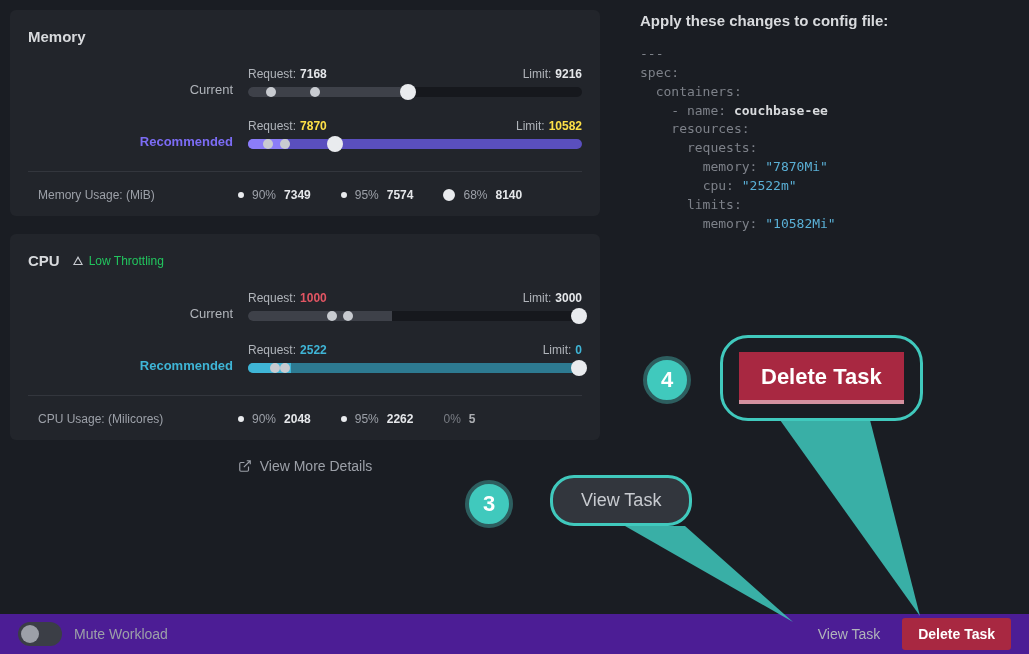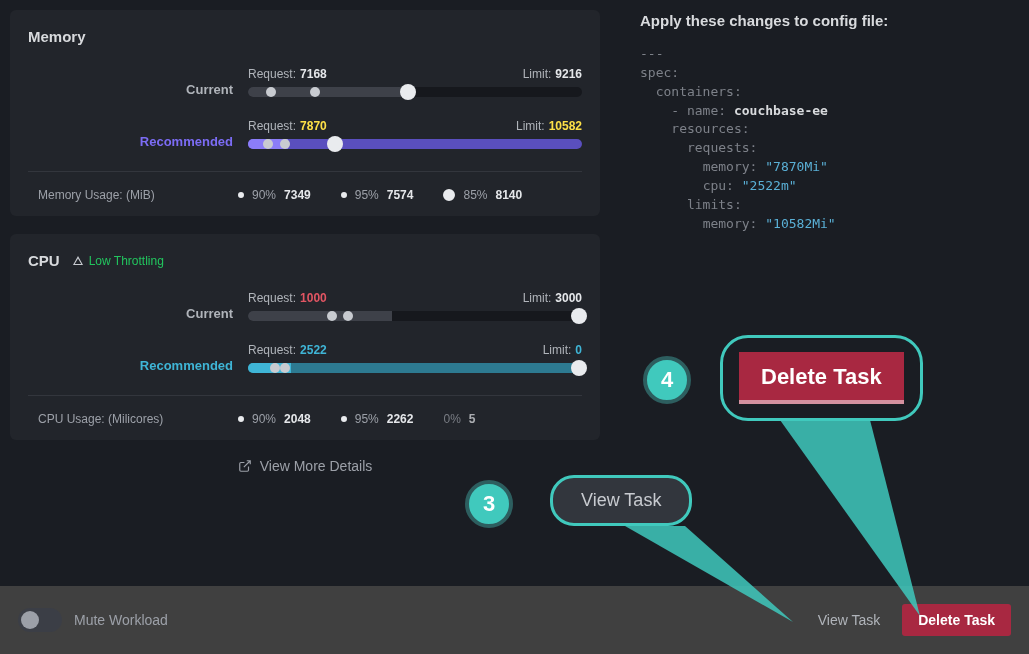--- a/index.html
+++ b/index.html
@@ -43,21 +43,21 @@
 .row-line {
   display: flex;
   align-items: flex-end;
   margin-bottom: 22px;
 }
 .row-label {
   width: 220px;
   text-align: right;
   padding-right: 15px;
   font-size: 13px;
-  font-weight: 700;
+  font-weight: 400;
   padding-bottom: 0px;
 }
 .row-label.rec { color: #7c6cf5; font-weight: 650;}
 .row-label.rec-cpu { color: #3fb5d6; font-weight: 650;}
 .slider-area { flex: 1; }
 .labels { display: flex; justify-content: space-between; font-size: 12px; margin-bottom: 6px; }
 .labels .req { font-weight: 500; }
 .labels .lim { font-weight: 500; text-align: center; }
 .labels .val { font-weight: 700; color: #e5e7ea; margin-left: 4px;}
 .labels .val.purple { color: #fde047; text-align: center; }
@@ -133,22 +133,22 @@
   justify-content: center;
   gap: 8px;
 }
 .view-more svg { width: 14px; height: 14px; }
 
 .footer {
   position: absolute;
   bottom: 0;
   left: 0;
   right: 0;
-  height: 68px;
-  background: #404040;
+  height: 40px;
+  background: #4c1d95;
   display: flex;
   align-items: center;
   padding: 0 18px;
 }
 .toggle {
   width: 44px;
   height: 24px;
   background: #3b3e46;
   border-radius: 12px;
   position: relative;
@@ -263,21 +263,21 @@
             <span class="pct">90%</span>
             <span class="num">7349</span>
           </div>
         <div class="usage-item">
             <div class="circ sm"></div>
             <span class="pct">95%</span>
             <span class="num">7574</span>
           </div>
         <div class="usage-item">
             <div class="circ" style="width:12px;height:12px;"></div>
-            <span class="pct">85%</span>
+            <span class="pct">68%</span>
             <span class="num">8140</span>
           </div>
       </div>
     </div>
 
     <div class="card">
       <div class="card-title">
         <span>CPU</span>
         <span class="badge">
           <svg viewBox="0 0 24 24" fill="#c8cbd0">

